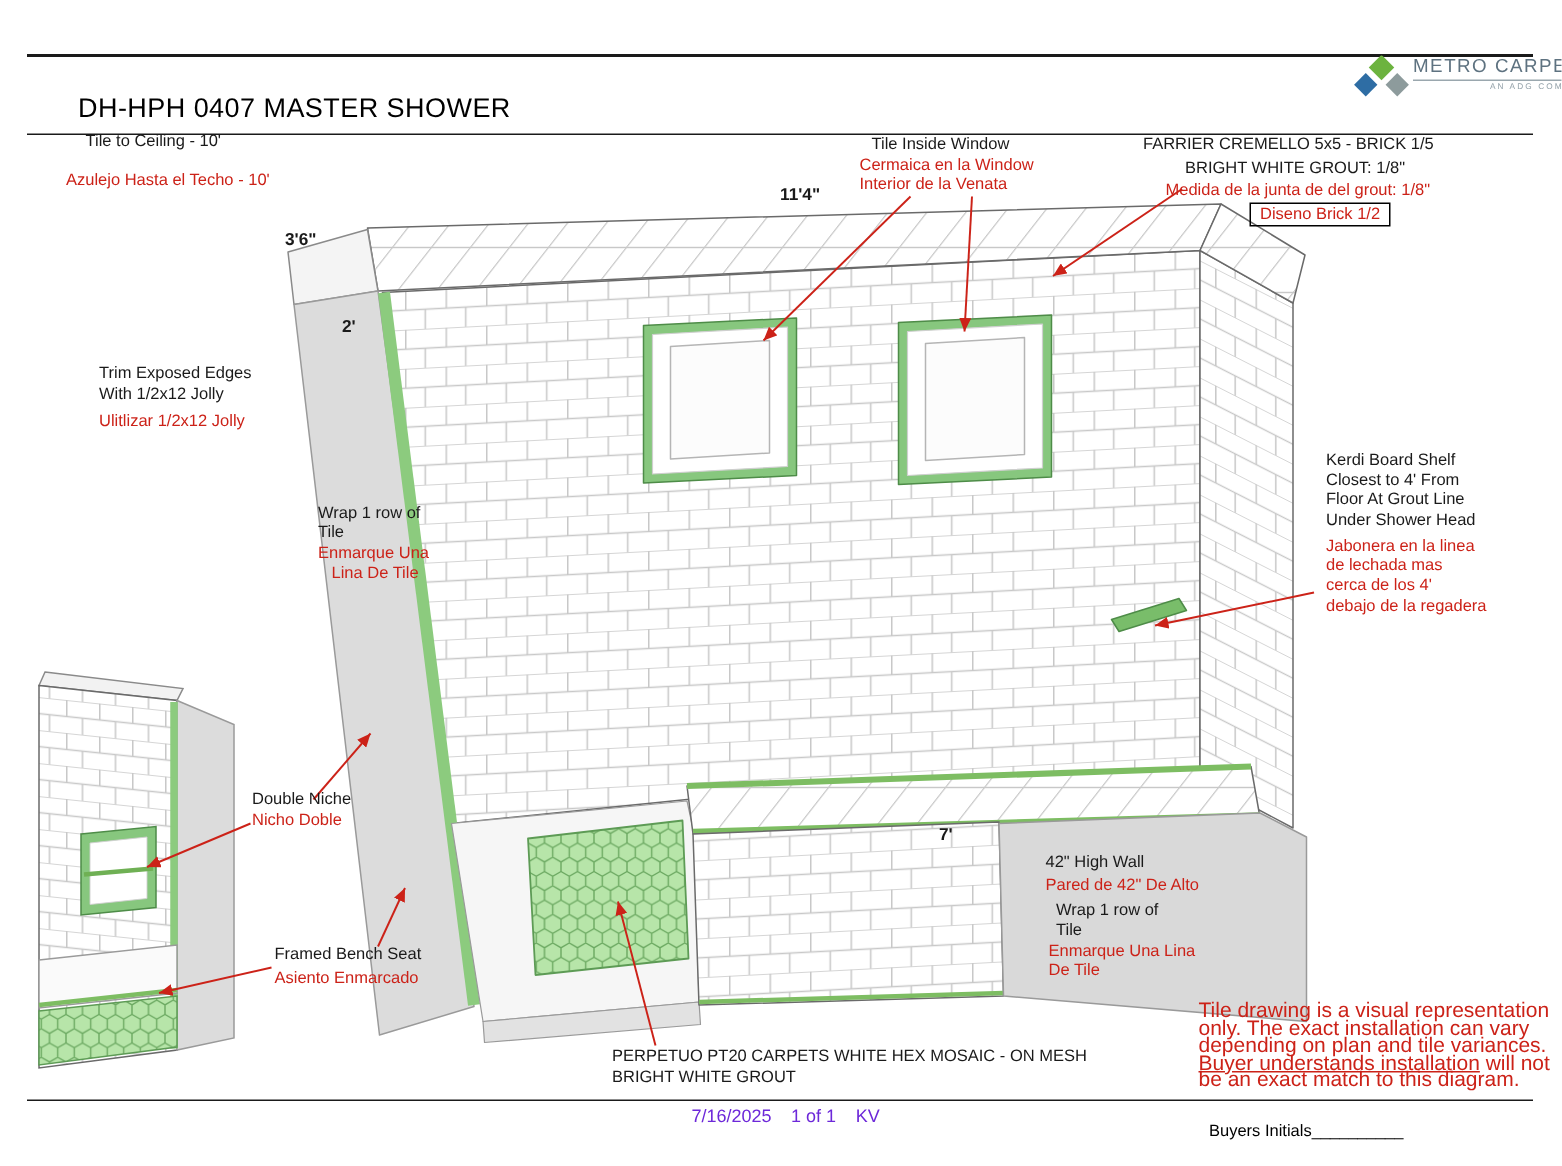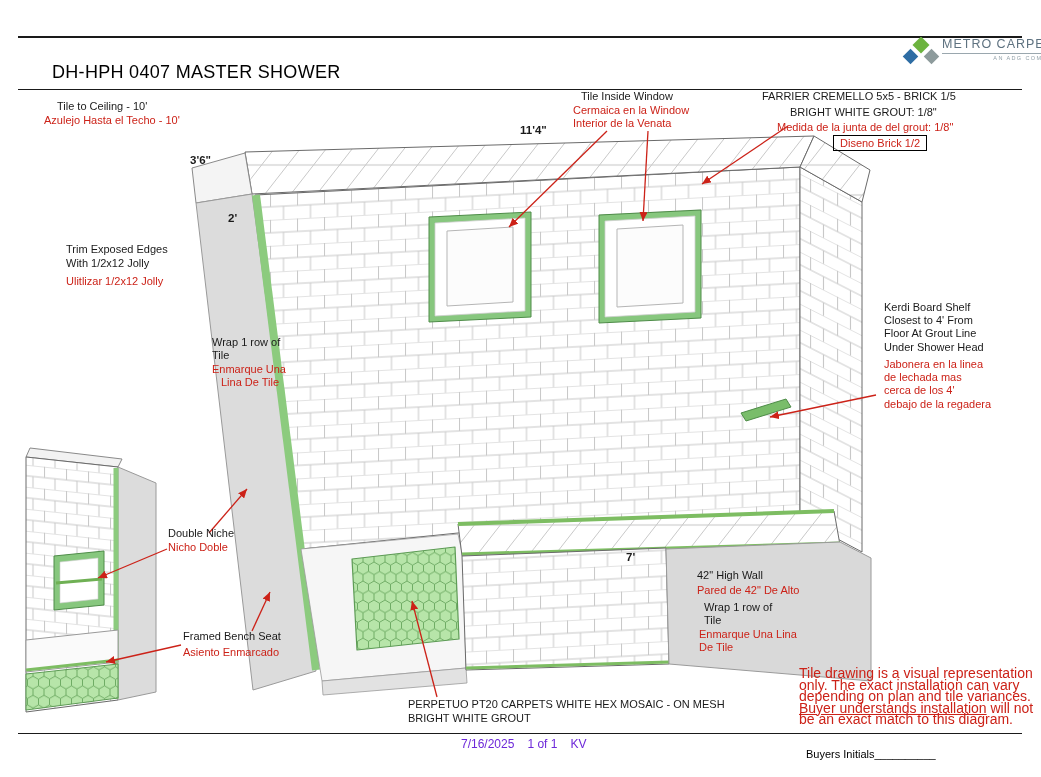--- a/index.html
+++ b/index.html
@@ -128,21 +128,21 @@
     <rect x="15" y="2" width="12" height="12" fill="#6cb33f" transform="rotate(45 21 8)"></rect>
     <rect x="5" y="14" width="11" height="11" fill="#2e6da4" transform="rotate(45 10.5 19.5)"></rect>
     <rect x="26" y="14" width="11" height="11" fill="#8d9b9c" transform="rotate(45 31.5 19.5)"></rect>
   </svg>
   <div>
     <div class="logo-name">METRO CARPETS</div>
     <div class="logo-sub">AN ADG COMPANY</div>
   </div>
 </div>
 
-<div class="lbl" style="left:57px;top:100px">Tile to Ceiling - 10'</div>
+<div class="lbl" style="left:57px;top:88px">Tile to Ceiling - 10'</div>
 <div class="lbl red" style="left:44px;top:114px">Azulejo Hasta el Techo - 10'</div>
 
 <div class="dim" style="left:190px;top:154px">3'6"</div>
 <div class="dim" style="left:228px;top:212px">2'</div>
 
 <div class="lbl" style="left:66px;top:243px">Trim Exposed Edges</div>
 <div class="lbl" style="left:66px;top:257px">With 1/2x12 Jolly</div>
 <div class="lbl red" style="left:66px;top:275px">Ulitlizar 1/2x12 Jolly</div>
 
 <div class="lbl" style="left:212px;top:336px">Wrap 1 row of</div>

